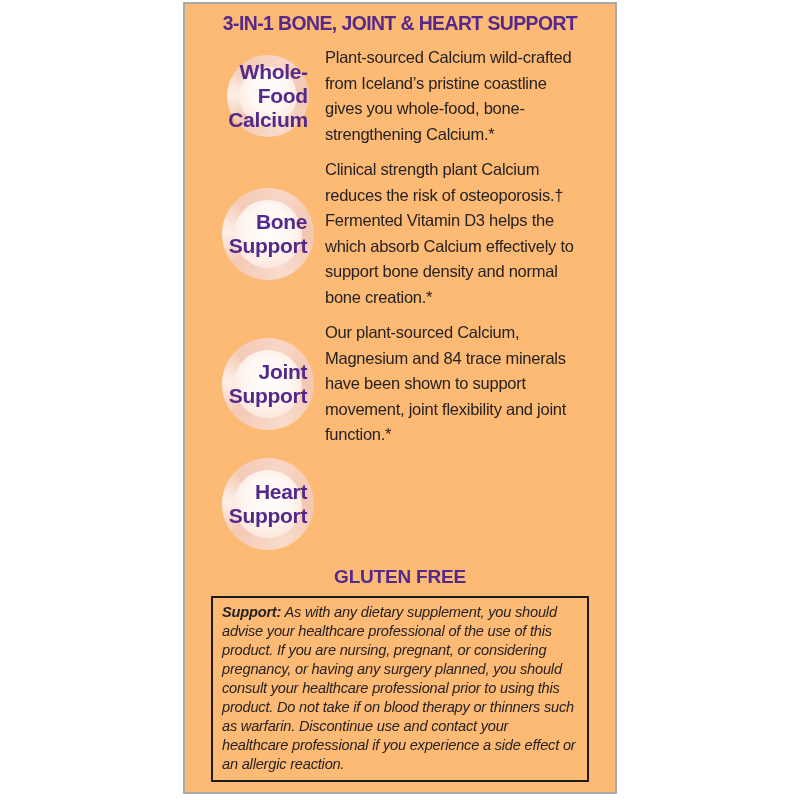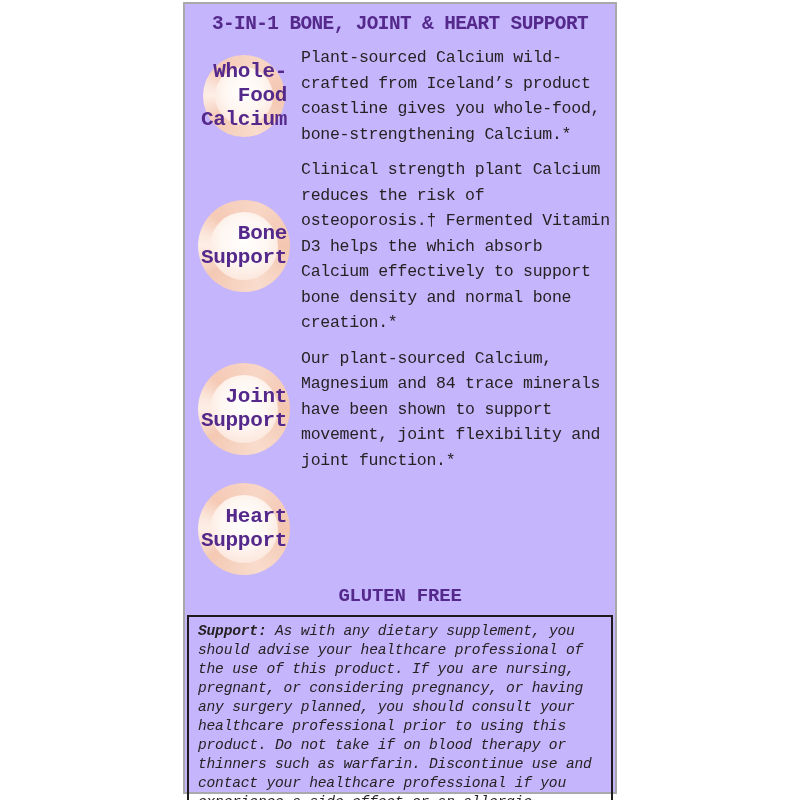--- a/index.html
+++ b/index.html
@@ -14,23 +14,22 @@
   html,body{margin:0;padding:0;}
   body{
     width:800px;height:800px;background:#ffffff;
     font-family:"Liberation Sans", sans-serif;
     color:var(--text);
     position:relative;overflow:hidden;
   }
   .panel{
     position:absolute;left:183px;top:2px;width:434px;height:792px;
     border:2px solid var(--panel-border);
-    background:#c4b5fd;
-    padding:0 2px;
-    font-family:Liberation Mono, monospace;
+    background:#fdba74;
+    padding:0 26px;
   }
   .title{
     margin-top:8px;
     text-align:center;
     color:var(--purple);
     font-weight:bold;
     font-size:20px;
     letter-spacing:-0.6px;
     white-space:nowrap;
     transform:scaleX(.97);
@@ -63,21 +62,21 @@
     letter-spacing:-0.3px;
     text-align:right;
   }
   .feature-text{
     flex:1;
     font-size:16.5px;line-height:25.5px;
     letter-spacing:-0.25px;
     padding-right:2px;
   }
   .gluten-free{
-    margin-top:0;text-align:center;
+    margin-top:6px;text-align:center;
     color:var(--purple);font-weight:bold;
     font-size:19px;letter-spacing:-0.2px;
   }
   .caution-box{
     margin-top:8px;
     border:2px solid #1d1a1b;
     padding:5px 9px 6px 9px;
     font-style:italic;
     font-size:14.6px;line-height:19px;
     letter-spacing:-0.2px;
@@ -90,21 +89,21 @@
 <div class="panel">
 
   <div class="title">3-IN-1 BONE, JOINT &amp; HEART SUPPORT</div>
 
   <div class="feature-row">
     <div class="badge-col">
       <div class="badge-circle size-sm">
         <div class="badge-label">Whole-<br>Food<br>Calcium</div>
       </div>
     </div>
-    <div class="feature-text">Plant-sourced Calcium wild-crafted from Iceland’s product coastline gives you whole-food, bone-strengthening Calcium.*</div>
+    <div class="feature-text">Plant-sourced Calcium wild-crafted from Iceland’s pristine coastline gives you whole-food, bone-strengthening Calcium.*</div>
   </div>
 
   <div class="feature-row">
     <div class="badge-col">
       <div class="badge-circle">
         <div class="badge-label">Bone<br>Support</div>
       </div>
     </div>
     <div class="feature-text">Clinical strength plant Calcium reduces the risk of osteoporosis.† Fermented Vitamin D3 helps the which absorb Calcium effectively to support bone density and normal bone creation.*</div>
   </div>

